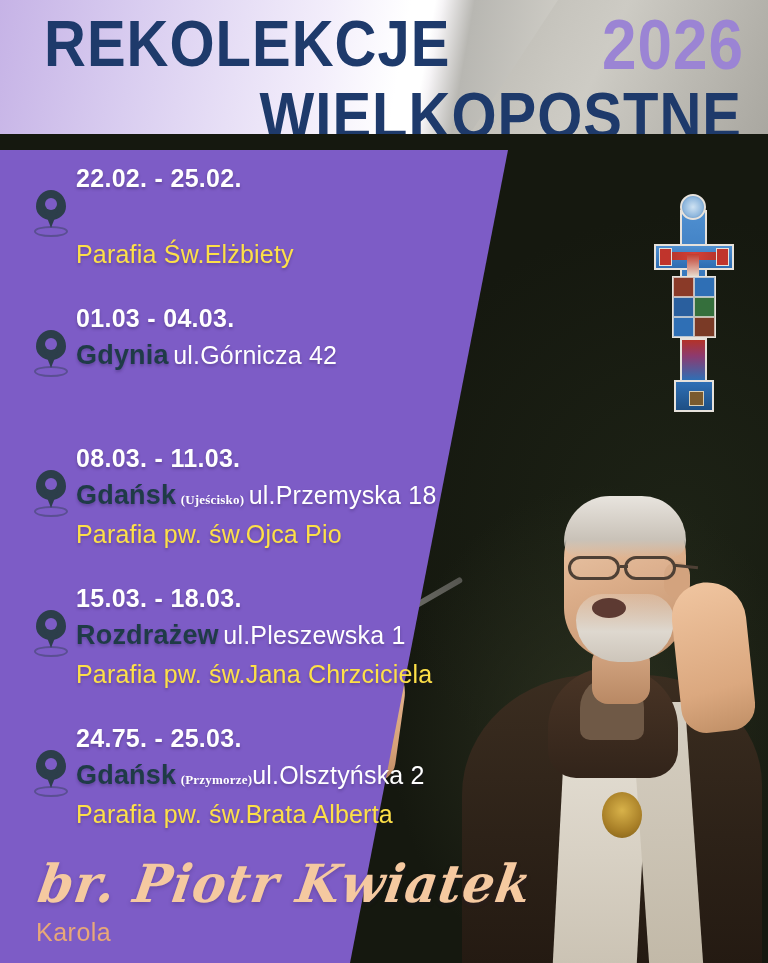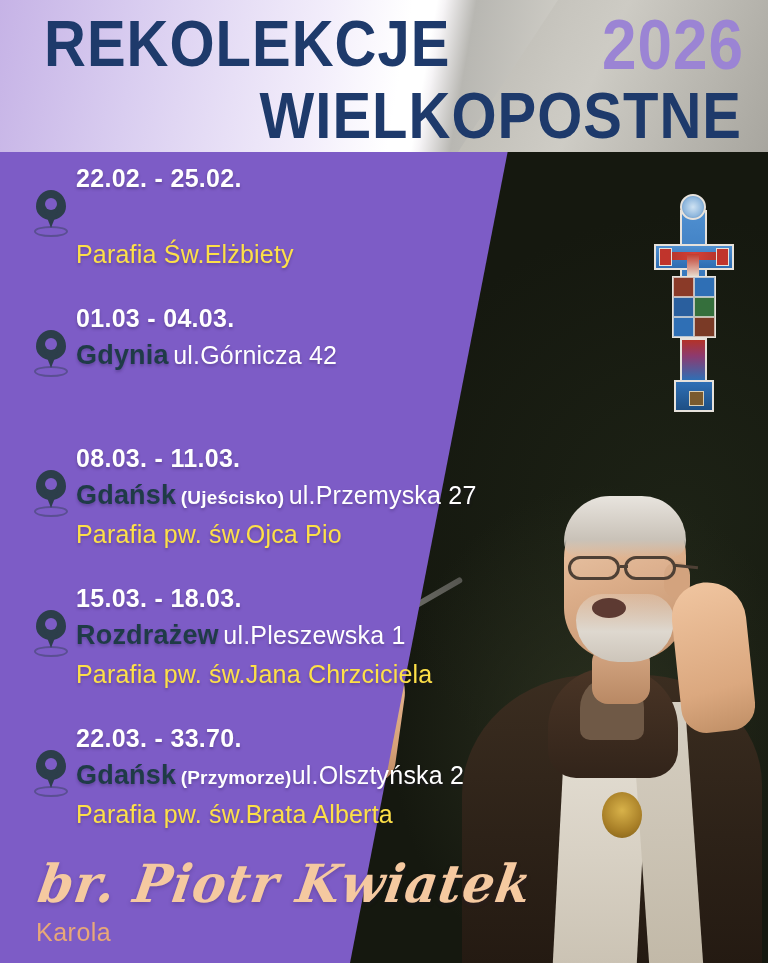--- a/index.html
+++ b/index.html
@@ -124,21 +124,21 @@
 
   
   .purple-panel{
     position:absolute; left:0; top:150px; width:768px; height:813px;
     background:#7d5cc6;
     clip-path:polygon(0 0, 508px 0, 350px 813px, 0 813px);
   }
 
   
   .header{
-    position:absolute; left:0; top:0; width:768px; height:152px;
+    position:absolute; left:0; top:0; width:768px; height:134px;
     background:linear-gradient(100deg,#c6b3e6 0%,#d9cdf0 18%,#f3eefb 42%,#ffffff 52%, #ffffff 55%,#f6f4f6 56%, #b8b7b2 60%,#cfcdc6 72%,#b4b2ab 88%,#a6a49d 100%);
     overflow:hidden;
   }
   .header::after{
     content:""; position:absolute; right:0; top:0; width:310px; height:152px;
     background:linear-gradient(115deg, rgba(255,255,255,0) 0%, rgba(190,188,181,.95) 10%, rgba(206,204,197,.9) 45%, rgba(168,166,159,.95) 100%);
     clip-path:polygon(100px 0, 310px 0, 310px 152px, 0 152px);
   }
   .hdr-line1{
     position:absolute; left:0; top:6px; width:768px; z-index:3;
@@ -243,21 +243,21 @@
     text-shadow:0 2px 3px rgba(40,22,70,.35);
   }
   .e-line2{
     position:absolute; left:76px; top:36px; white-space:nowrap;
     text-shadow:0 2px 3px rgba(40,22,70,.30);
   }
   .e-city{
     font-size:27px; font-weight:bold; color:#1f3b47; letter-spacing:.2px;
   }
   .e-district{
-    font-size:19px; font-weight:bold; color:#ffffff; letter-spacing:.2px;
+    font-size:13px; font-weight:bold; color:#ffffff; letter-spacing:.2px;font-family:Liberation Serif, serif;
   }
   .e-street{
     font-size:25px; font-weight:normal; color:#ffffff; letter-spacing:.2px;
   }
   .e-line3{
     position:absolute; left:76px; top:76px; font-size:25px; font-weight:normal;
     color:#fde047; letter-spacing:.2px; white-space:nowrap;
     text-shadow:0 2px 3px rgba(40,22,70,.30);
   }
 
@@ -366,21 +366,21 @@
 
     <div class="entry">
       <div class="pin">
         <div class="pin-body"></div>
           <div class="pin-tip"></div>
         <div class="pin-hole"></div>
           <div class="pin-shadow"></div>
       </div>
       <div class="e-line1">08.03. - 11.03.</div>
       <div class="e-line2">
-        <span class="e-city">Gdańsk</span><span>&nbsp;</span><span class="e-district">(Ujeścisko)</span><span>&nbsp;</span><span class="e-street">ul.Przemyska 27</span>
+        <span class="e-city">Gdańsk</span><span>&nbsp;</span><span class="e-district">(Ujeścisko)</span><span>&nbsp;</span><span class="e-street">ul.Przemyska 18</span>
       </div>
       <div class="e-line3">Parafia pw. św.Ojca Pio</div>
     </div>
 
     <div class="entry">
       <div class="pin">
         <div class="pin-body"></div>
           <div class="pin-tip"></div>
         <div class="pin-hole"></div>
           <div class="pin-shadow"></div>
@@ -392,21 +392,21 @@
       <div class="e-line3">Parafia pw. św.Jana Chrzciciela</div>
     </div>
 
     <div class="entry">
       <div class="pin">
         <div class="pin-body"></div>
           <div class="pin-tip"></div>
         <div class="pin-hole"></div>
           <div class="pin-shadow"></div>
       </div>
-      <div class="e-line1">22.03. - 33.70.</div>
+      <div class="e-line1">24.75. - 25.03.</div>
       <div class="e-line2">
         <span class="e-city">Gdańsk</span><span>&nbsp;</span><span class="e-district">(Przymorze)</span><span class="e-street">ul.Olsztyńska 2</span>
       </div>
       <div class="e-line3">Parafia pw. św.Brata Alberta</div>
     </div>
 
   </div>
 
   <div class="sig">br. Piotr Kwiatek</div>
   <div class="sig-sub">Karola</div>

